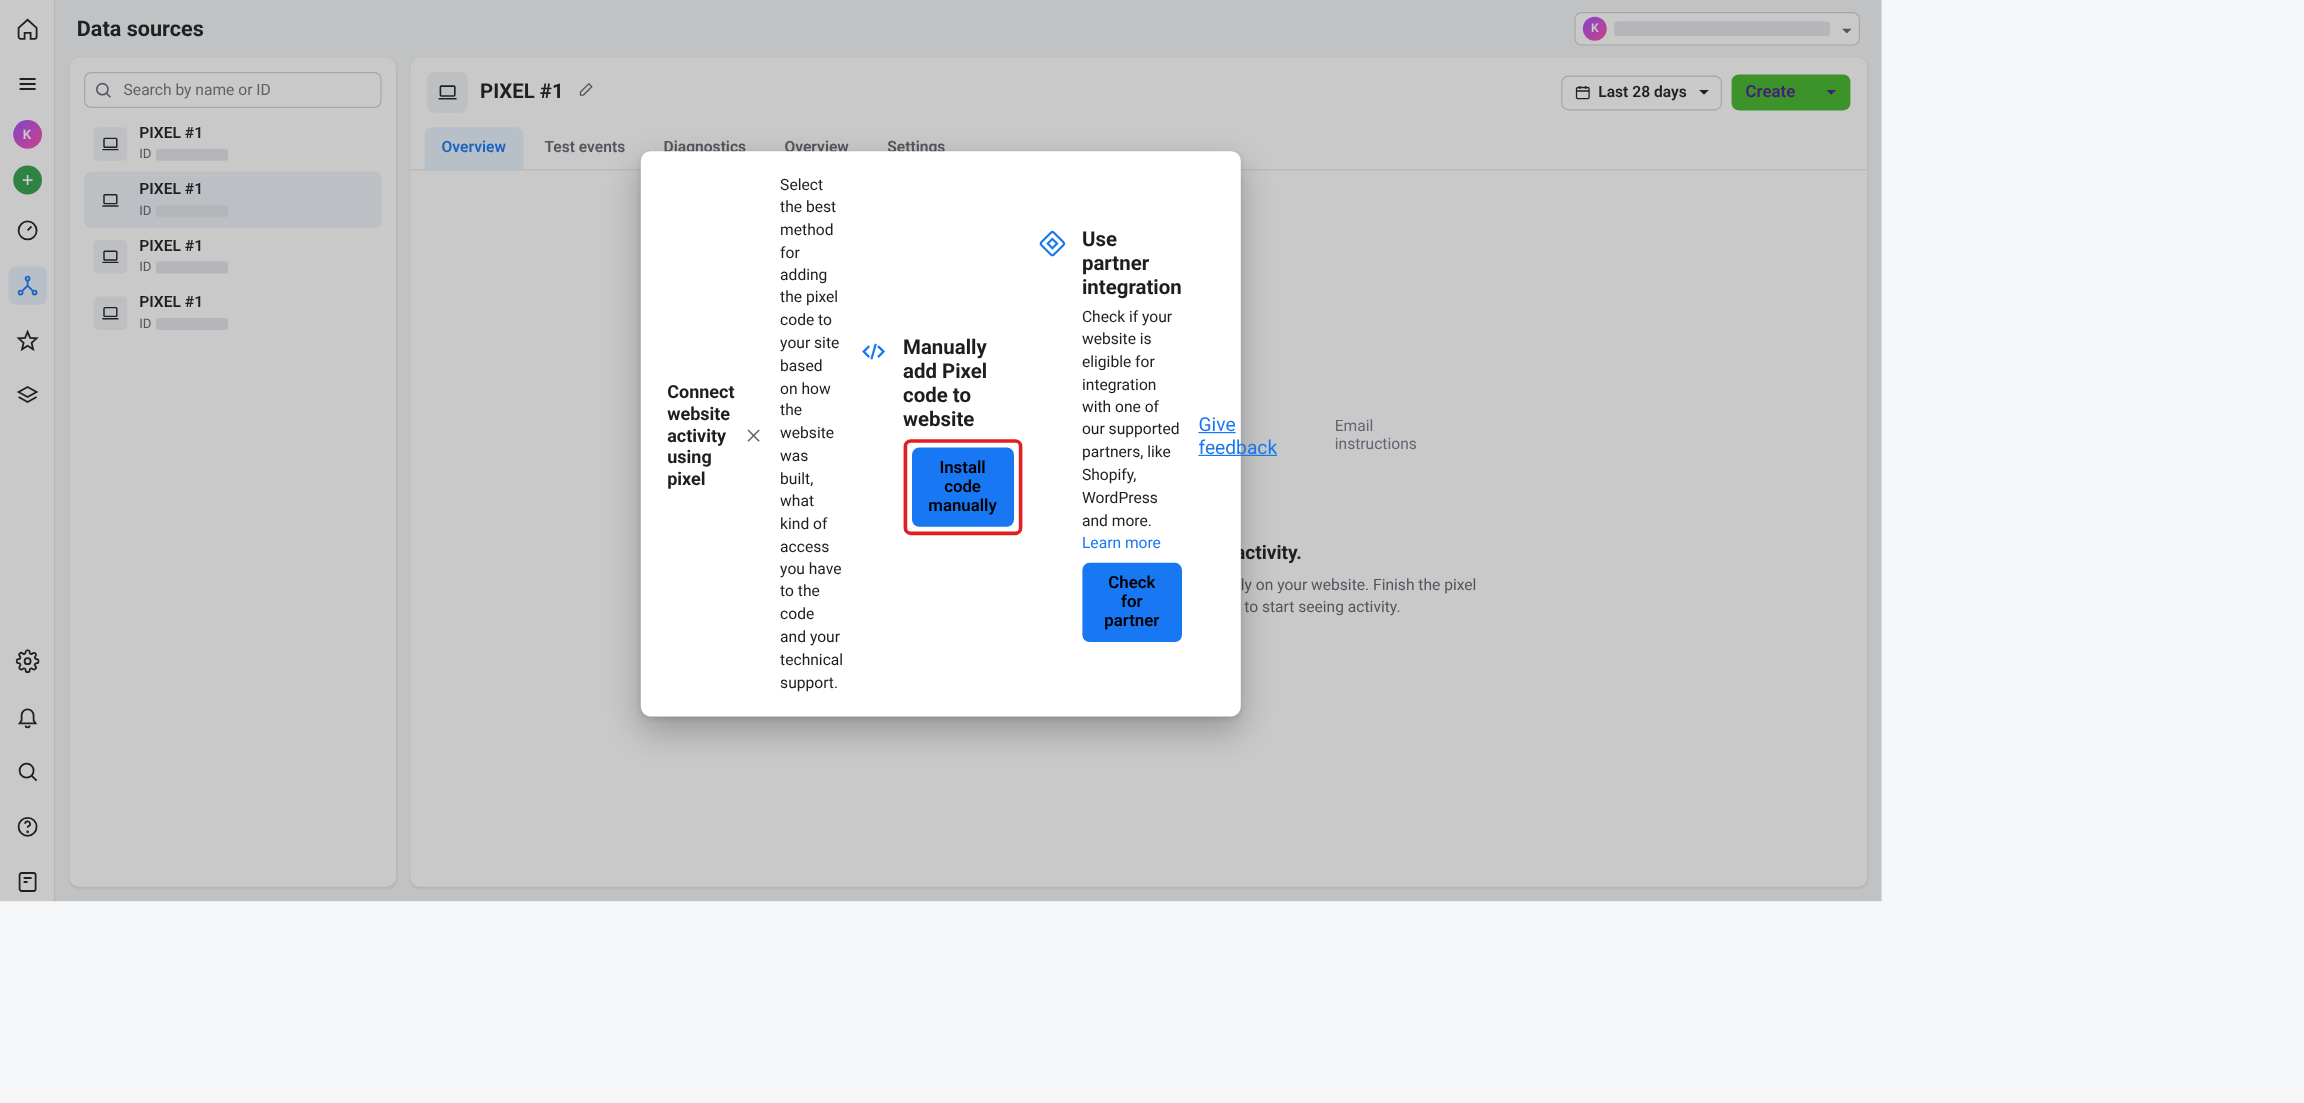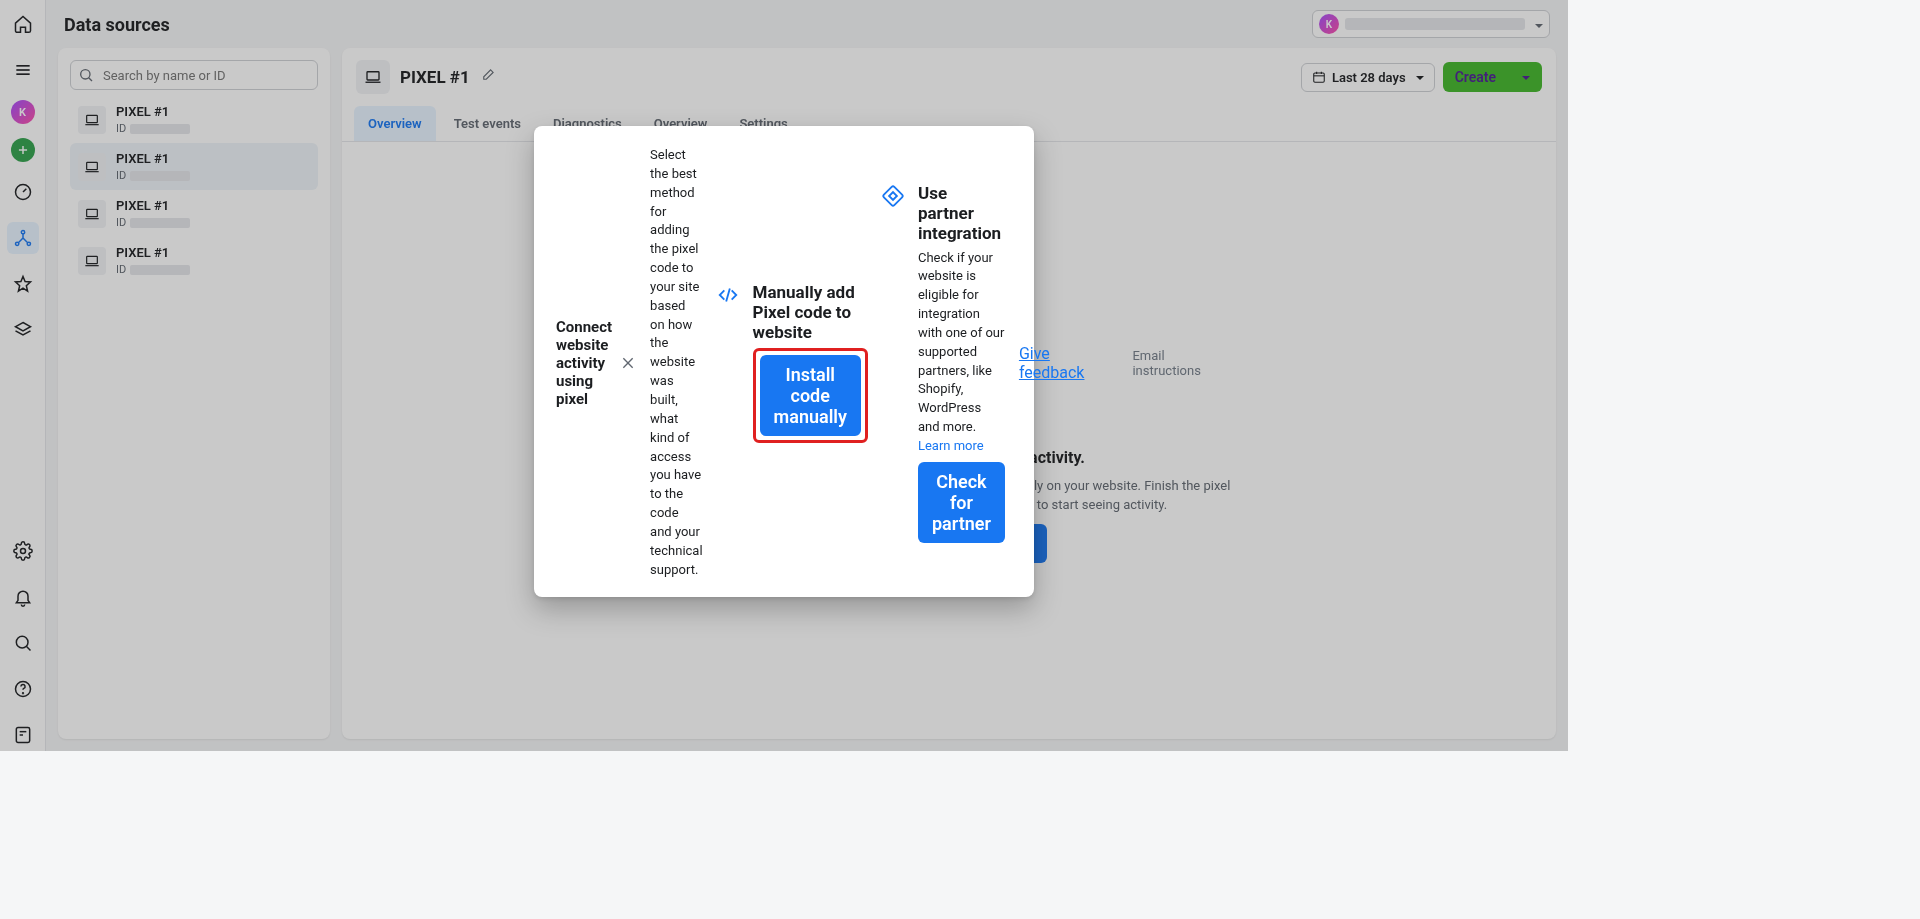--- a/index.html
+++ b/index.html
@@ -56,21 +56,21 @@
 
 .tabs { display:flex; gap:4px; padding:0 12px; border-bottom:1px solid #e4e6ea; }
 .tab { padding:10px 14px; font-size:13px; font-weight:600; color:#606770; cursor:pointer; border-radius:6px 6px 0 0;}
 .tab.active { background:#e7f3ff; color:#1877f2;}
 
 
 .empty { flex:1; display:flex; flex-direction:column; align-items:center; justify-content:center; gap:10px; padding:40px 60px;}
 .illus { width:110px; height:120px; position:relative;}
 .empty-title { font-size:16px; font-weight:700; color:#1c1e21;}
 .empty-text { font-size:13px; color:#606770; text-align:center; max-width:580px; line-height:1.4;}
-.btn-primary { background:#1877f2; border:none; color:#ffffff; font-size:18px; font-weight:600; padding:9px 14px; border-radius:6px; cursor:pointer;}
+.btn-primary { background:#1877f2; border:none; color:#000000; font-size:14px; font-weight:600; padding:9px 14px; border-radius:6px; cursor:pointer;}
 
 
 .scrim { position:absolute; inset:0; background:rgba(40,40,40,.25); display:flex; align-items:flex-start; justify-content:center; padding-top:126px;}
 .modal { width:500px; background:#fff; border-radius:8px; box-shadow:0 12px 28px rgba(0,0,0,.25),0 2px 4px rgba(0,0,0,.1); padding:20px 22px 18px 22px; display:flex; gap:14px;align-items:center;}
 .modal-head { display:flex; align-items:center;}
 .modal-head .title { font-size:15px; font-weight:700; color:#1c1e21;}
 .modal-head .close { margin-left:auto; width:24px; height:24px; display:flex; align-items:center; justify-content:center; cursor:pointer; color:#606770;}
 .modal-sub { font-size:13px; color:#1c1e21; line-height:1.45;}
 .modal-opt { display:flex; gap:12px;}
 .modal-opt .opt-icon { width:24px; color:#1877f2; flex-shrink:0; padding-top:2px;}

